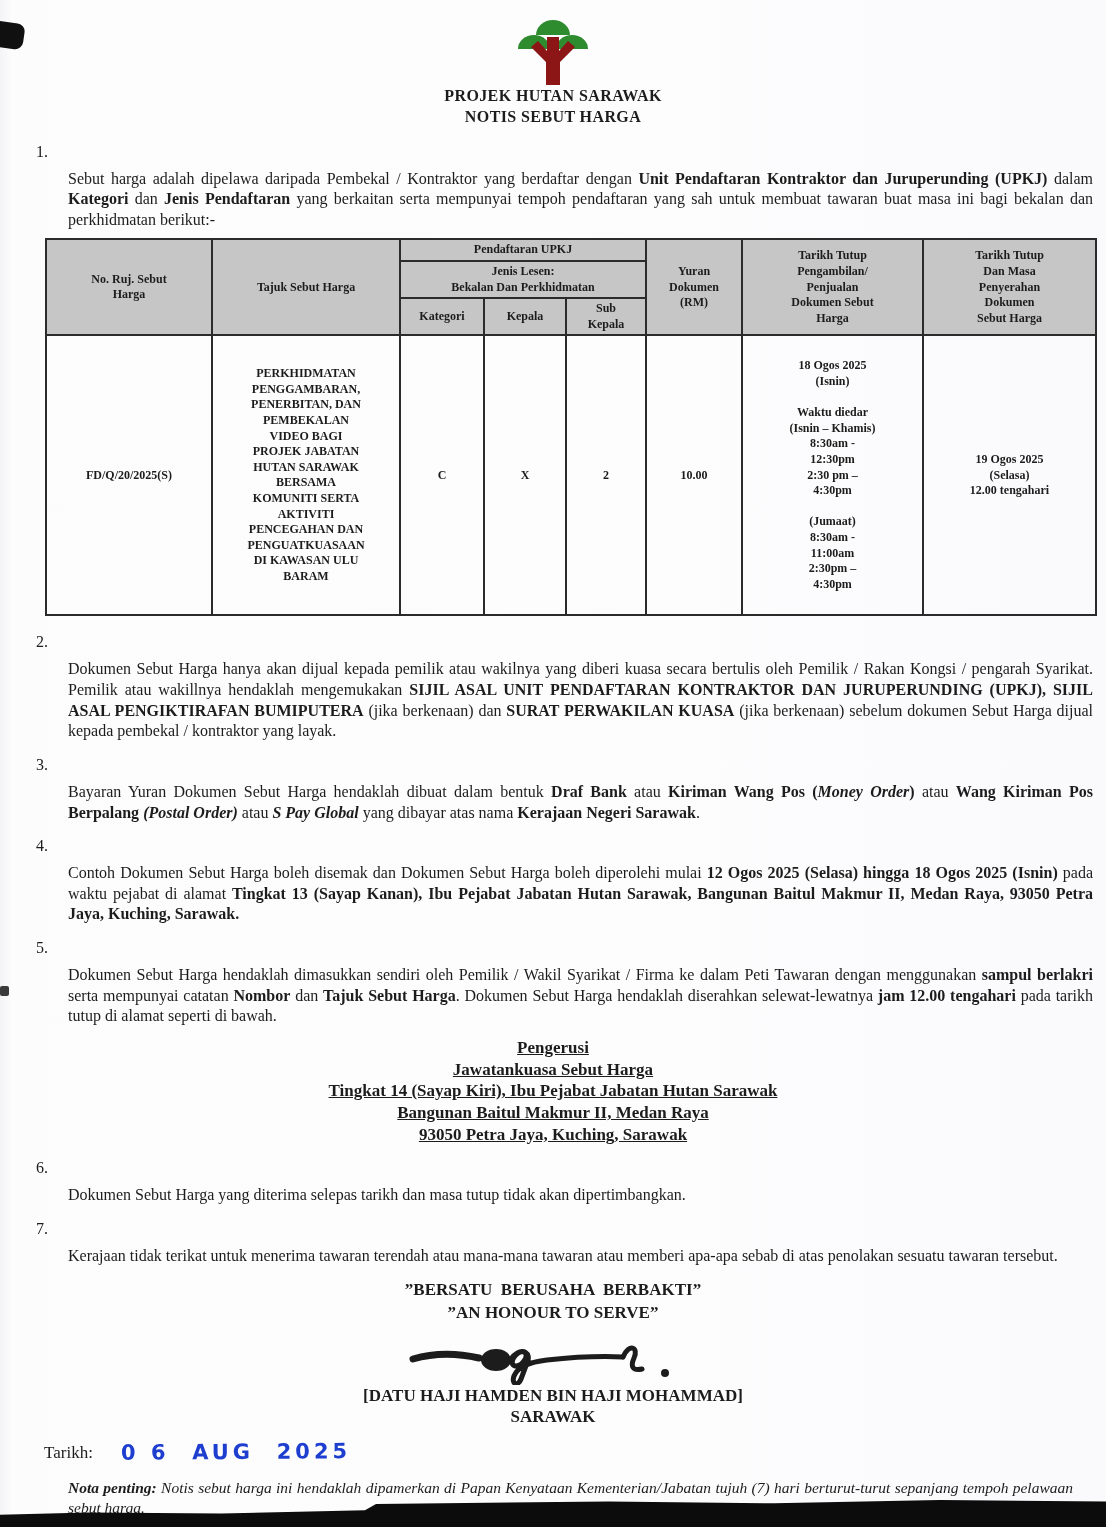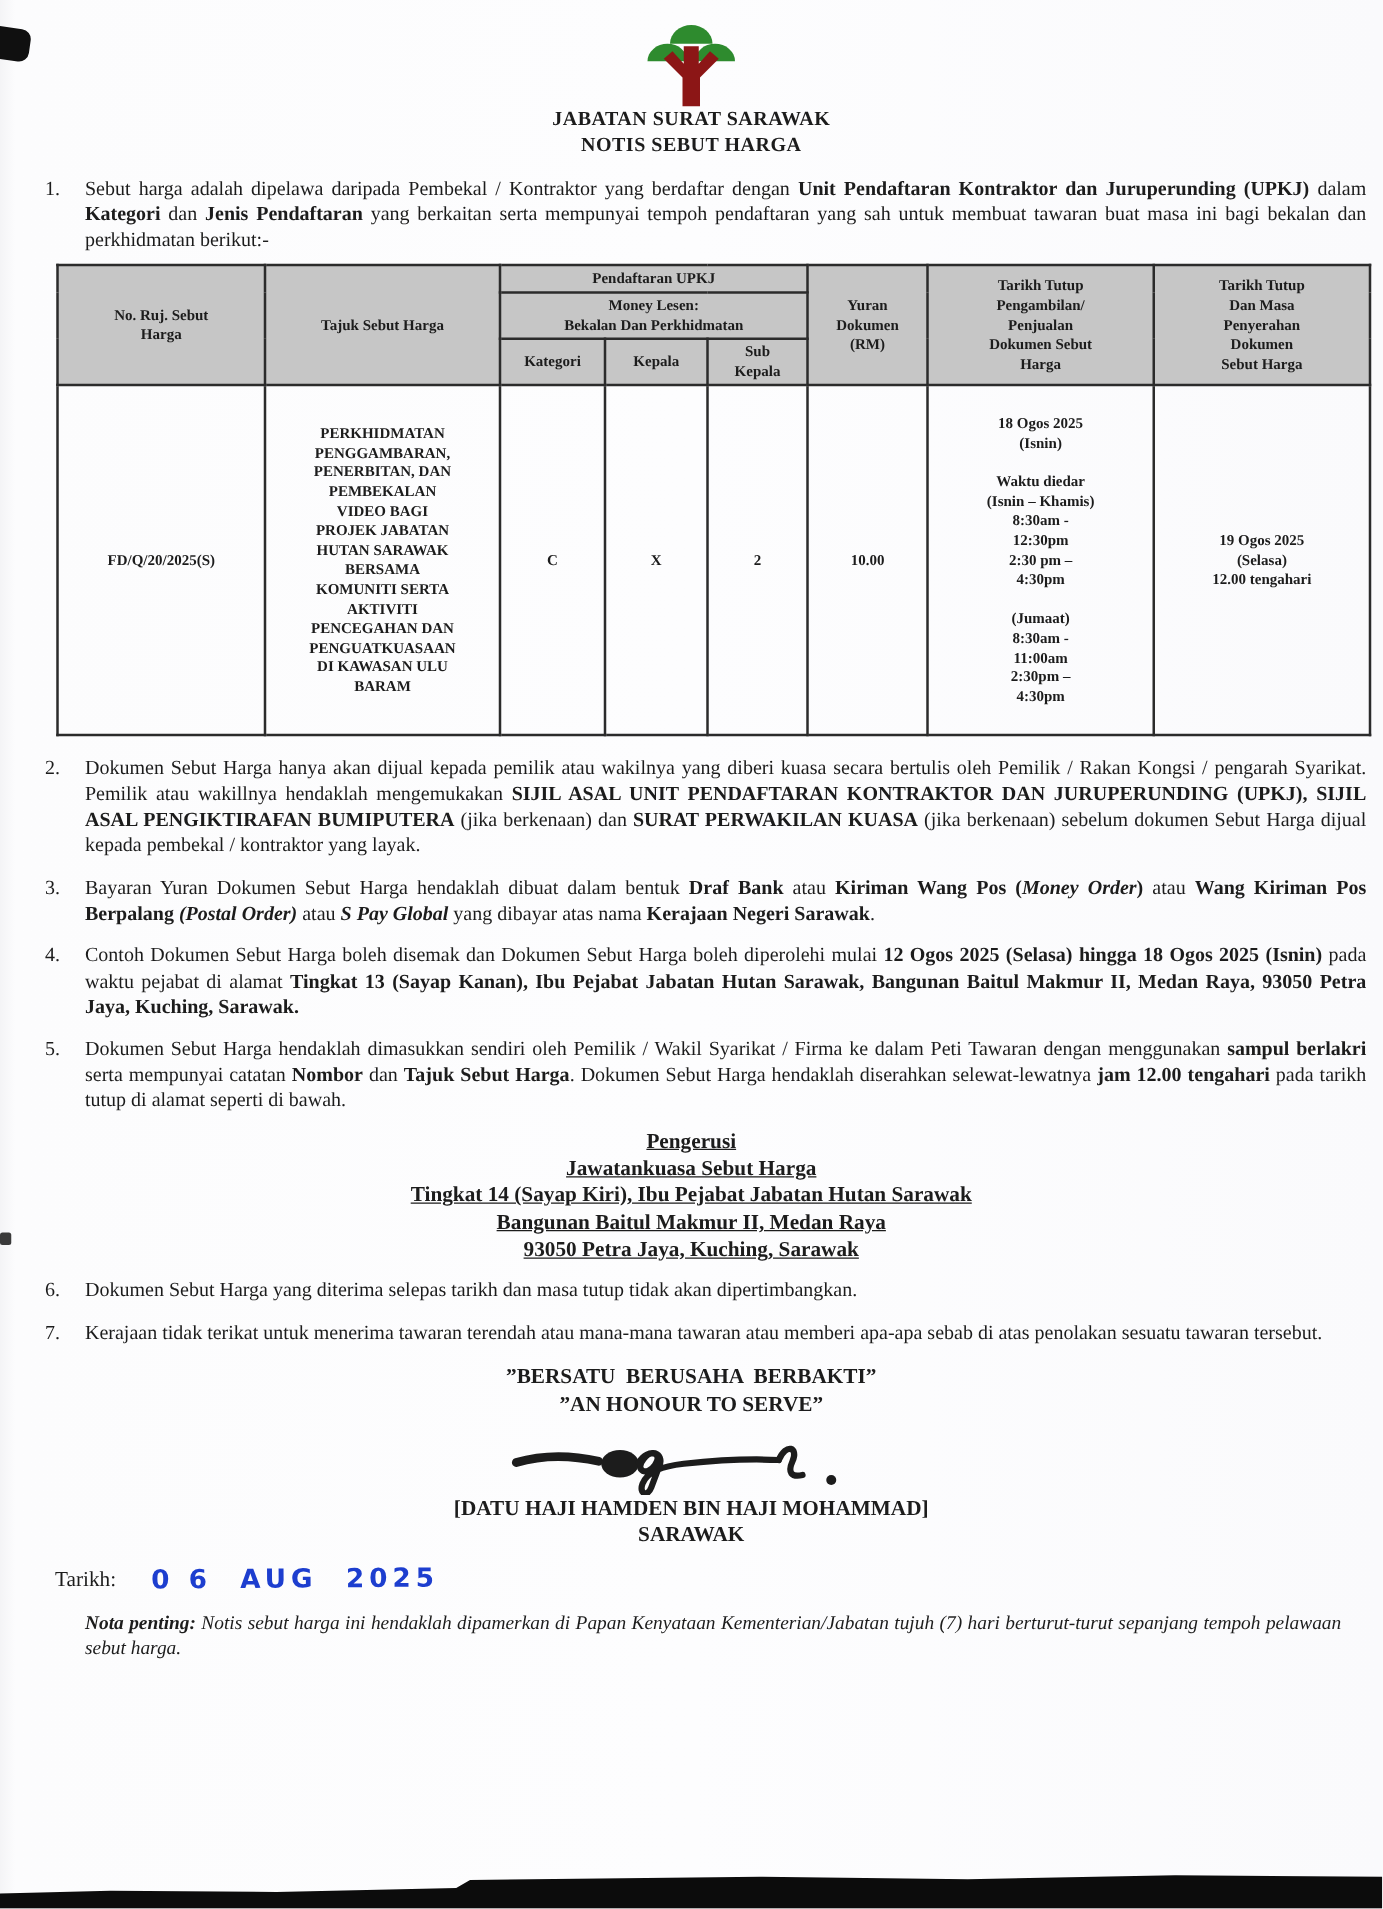--- a/index.html
+++ b/index.html
@@ -12,21 +12,21 @@
     overflow:hidden;
   }
   .page{position:absolute;inset:0;background:linear-gradient(90deg,#f4f4f6 0,#fcfcfd 12px,#fdfdfe 50%,#fafafc 100%);}
   
   .doc-header{text-align:center;padding-top:12px;}
   .logo{display:block;margin:0 auto;}
   .doc-title{font-weight:bold;font-size:16px;line-height:1.3;letter-spacing:.4px;}
   
   .item{display:flex;margin:14px 0 0 36px;width:1059px;font-size:16px;line-height:1.29;}
   .item-no{width:32px;flex-shrink:0;}
-  .item-body{flex:1;text-align:justify;padding-right:2px;}
+  .item-body{flex:1;text-align:justify;padding-right:2px;margin-top:27px;}
   .item-body .b{font-weight:bold;}
   .item-body .bi{font-weight:bold;font-style:italic;}
   
   .tender-table{margin:8px 0 0 45px;border-collapse:collapse;width:1050px;table-layout:fixed;}
   .tender-table th,.tender-table td{
     border:2px solid #2b2b2b;
     font-size:12px;line-height:1.3;
     text-align:center;vertical-align:middle;
     padding:2px 4px;
     font-weight:bold;
@@ -67,21 +67,21 @@
 
 <div class="page">
 
   <div class="doc-header">
     <svg class="logo" width="88" height="74" viewBox="0 0 88 74">
       <path d="M27 23 A17 15 0 0 1 61 23 Z" fill="#2e8b2e"></path>
       <path d="M9 37 A16 14 0 0 1 41 37 Z" fill="#2e8b2e"></path>
       <path d="M47 37 A16 14 0 0 1 79 37 Z" fill="#2e8b2e"></path>
       <path d="M38 25 L50 25 L50 39 L59 29 L66 35 L51 50 L51 73 L37 73 L37 50 L22 35 L29 29 L38 39 Z" fill="#8c1616"></path>
     </svg>
-    <div class="doc-title">JABATAN SURAT SARAWAK</div>
+    <div class="doc-title">PROJEK HUTAN SARAWAK</div>
     <div class="doc-title">NOTIS SEBUT HARGA</div>
   </div>
 
   <div class="item">
     <div class="item-no">1.</div>
     <div class="item-body"><span class="">Sebut harga adalah dipelawa daripada Pembekal / Kontraktor yang berdaftar dengan </span><span class="b">Unit Pendaftaran Kontraktor dan Juruperunding (UPKJ)</span><span class=""> dalam </span><span class="b">Kategori</span><span class=""> dan </span><span class="b">Jenis Pendaftaran</span><span class=""> yang berkaitan serta mempunyai tempoh pendaftaran yang sah untuk membuat tawaran buat masa ini bagi bekalan dan perkhidmatan berikut:-</span></div>
   </div>
 
   <table class="tender-table">
     <colgroup>
@@ -108,21 +108,21 @@
 Penjualan
 Dokumen Sebut
 Harga</th>
         <th rowspan="3" class="lines">Tarikh Tutup
 Dan Masa
 Penyerahan
 Dokumen
 Sebut Harga</th>
       </tr>
       <tr>
-        <th colspan="3" class="lines">Money Lesen:
+        <th colspan="3" class="lines">Jenis Lesen:
 Bekalan Dan Perkhidmatan</th>
       </tr>
       <tr>
         <th>Kategori</th>
         <th>Kepala</th>
         <th class="lines">Sub
 Kepala</th>
       </tr>
     </thead>
     <tbody>

